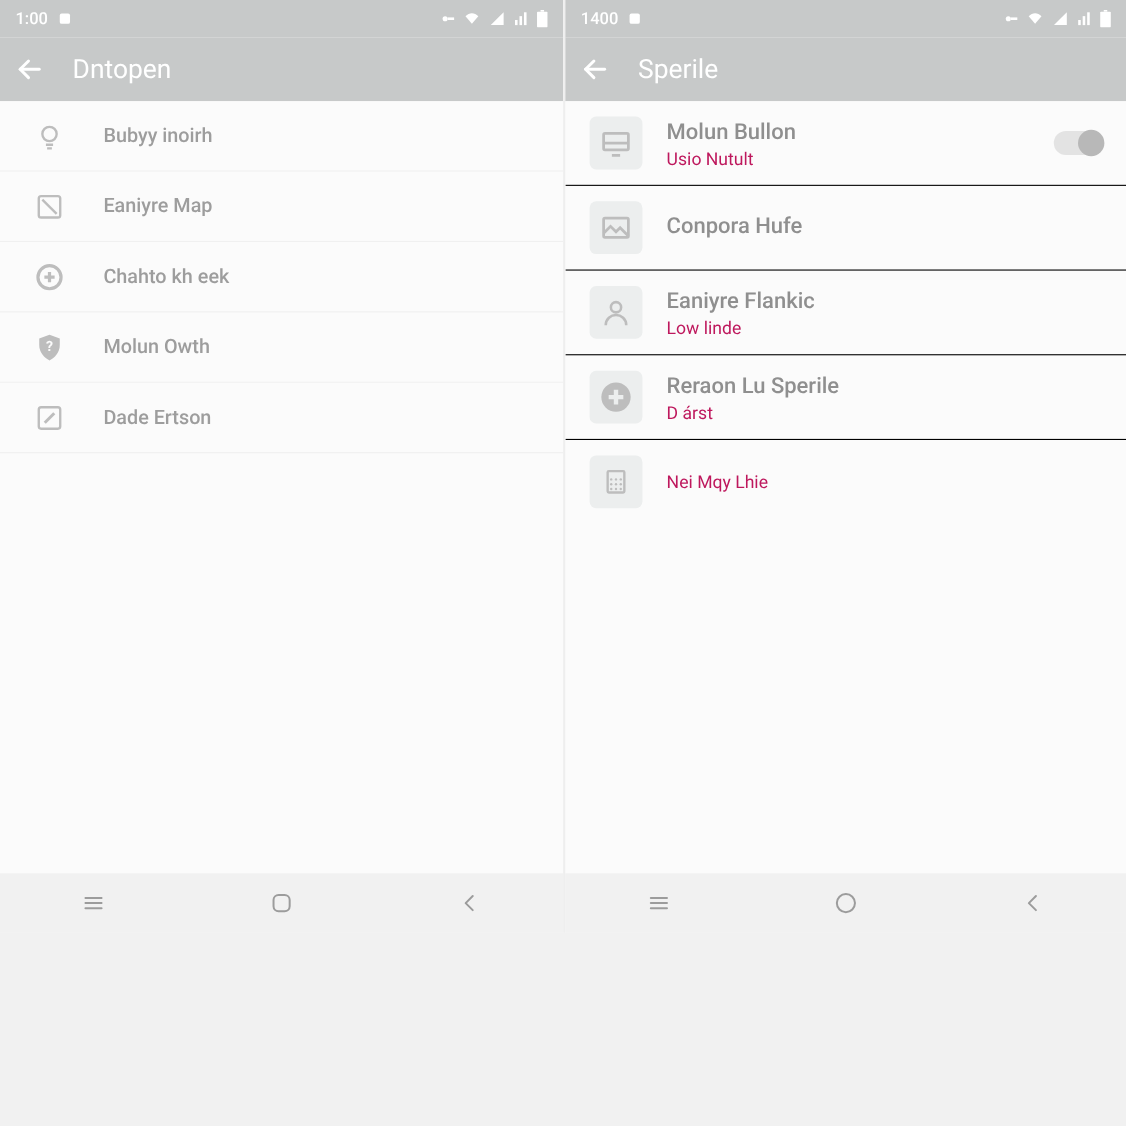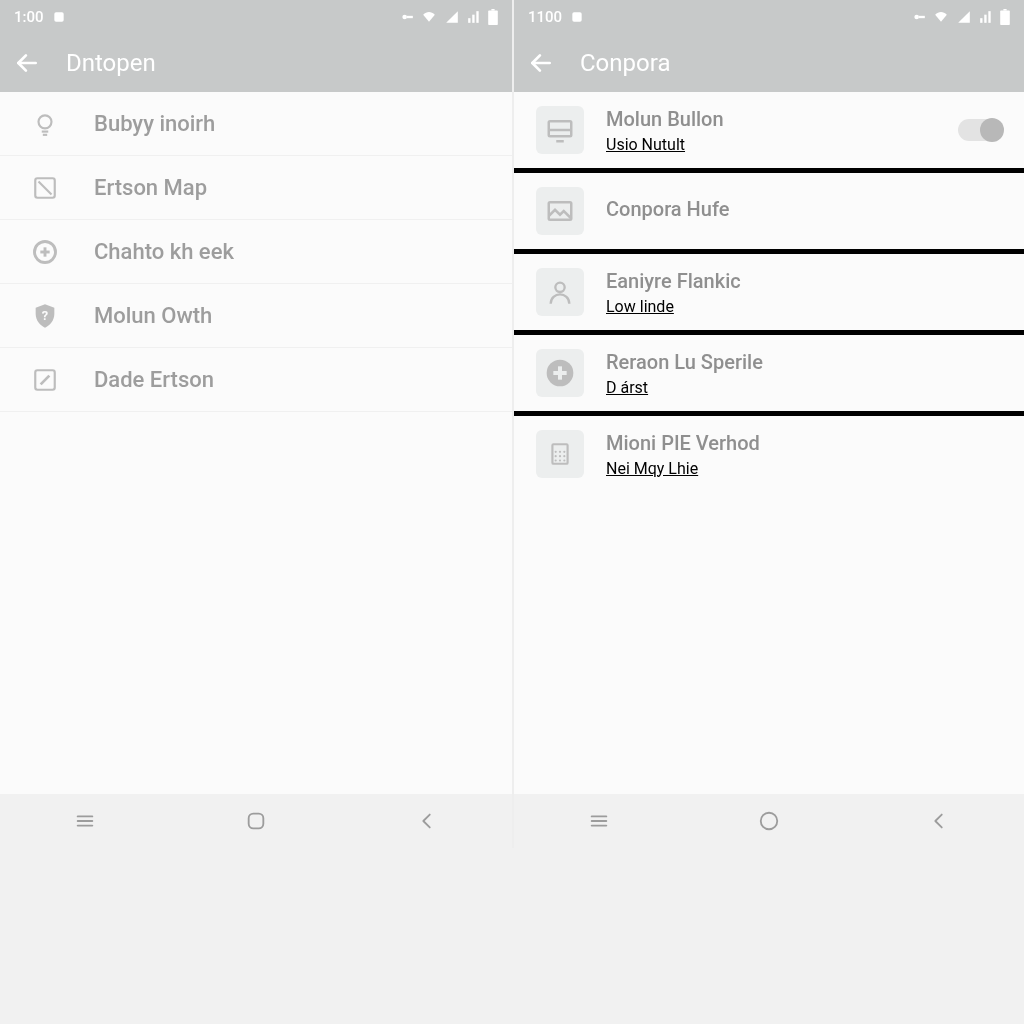--- a/index.html
+++ b/index.html
@@ -14,28 +14,28 @@
   .status-right svg, .status-left svg { fill:#fff; }
 
   .appbar { height:58px; background:#c7c9c9; display:flex; align-items:center; padding:0 14px; gap:26px; color:#fff; }
   .appbar-title { font-size:24px; font-weight:400; }
 
   .content { flex:1; overflow:hidden; background:#fbfbfb; }
 
   
   .lrow { display:flex; align-items:center; height:64px; padding:0 18px 0 30px; gap:34px; border-bottom:1px solid #f0f0f0; }
   .lrow .icon { width:30px; height:30px; display:flex; align-items:center; justify-content:center; color:#bdbdbd; }
-  .lrow .label { font-size:22px; color:#9d9d9d; font-weight:500; }
+  .lrow .label { font-size:18px; color:#9d9d9d; font-weight:500; }
 
   
-  .srow { display:flex; align-items:center; padding:14px 22px 14px 22px; gap:22px; border-bottom:5px solid #000000; position:relative; }
+  .srow { display:flex; align-items:center; padding:14px 22px 14px 22px; gap:22px; border-bottom:1px solid #000000; position:relative; }
   .srow .thumb { width:48px; height:48px; border-radius:6px; background:#eceeee; display:flex; align-items:center; justify-content:center; color:#bdbdbd; }
   .srow .texts { flex:1; }
   .srow .title { font-size:20px; color:#8f8f8f; font-weight:500; margin-bottom:4px; }
-  .srow .sub { font-size:16px; color:#000000;text-decoration:underline; }
+  .srow .sub { font-size:16px; color:#be185d; }
 
   .toggle { position:absolute; right:22px; top:50%; transform:translateY(-50%); width:44px; height:22px; border-radius:12px; background:#e3e3e3; }
   .toggle .knob { position:absolute; right:-2px; top:-1px; width:24px; height:24px; border-radius:50%; background:#b8b8b8; }
 
   .navbar { height:54px; background:#f1f1f1; display:flex; align-items:center; justify-content:space-around; }
   .navbar .navbtn { width:48px; height:32px; display:flex; align-items:center; justify-content:center; color:#9c9c9c; }
 
   svg { display:block; }
 </style>
 </head>
@@ -95,21 +95,21 @@
         </span>
         <span class="label">Bubyy inoirh</span>
       </div>
       <div class="lrow">
         <span class="icon">
           <svg width="26" height="26" viewBox="0 0 24 24" fill="none" stroke="#bdbdbd" stroke-width="2">
               <rect x="3" y="3" width="18" height="18" rx="2"></rect>
               <path d="M6 6l12 12"></path>
             </svg>
         </span>
-        <span class="label">Ertson Map</span>
+        <span class="label">Eaniyre Map</span>
       </div>
       <div class="lrow">
         <span class="icon">
           <svg width="28" height="28" viewBox="0 0 24 24" fill="none" stroke="#bdbdbd" stroke-width="2.5">
               <circle cx="12" cy="12" r="9"></circle>
               <line x1="12" y1="8" x2="12" y2="16"></line>
               <line x1="8" y1="12" x2="16" y2="12"></line>
             </svg>
         </span>
         <span class="label">Chahto kh eek</span>
@@ -151,21 +151,21 @@
         <svg width="22" height="22" viewBox="0 0 24 24" fill="none" stroke="#9c9c9c" stroke-width="2" stroke-linecap="round" stroke-linejoin="round">
             <polyline points="15 5 8 12 15 19"></polyline>
           </svg>
       </span>
     </div>
   </div>
 
   <div class="phone">
     <div class="statusbar">
       <div class="status-left">
-        <span>1100</span>
+        <span>1400</span>
         <svg width="14" height="14" viewBox="0 0 24 24">
             <rect x="4" y="4" width="16" height="16" rx="3"></rect>
           </svg>
       </div>
       <div class="status-right">
         <svg width="14" height="14" viewBox="0 0 24 24">
             <circle cx="8" cy="12" r="4"></circle>
             <rect x="12" y="10" width="10" height="4"></rect>
           </svg>
         <svg width="18" height="14" viewBox="0 0 24 24">
@@ -186,21 +186,21 @@
       </div>
     </div>
 
     <div class="appbar">
       <span>
         <svg width="26" height="26" viewBox="0 0 24 24" fill="none" stroke="#fff" stroke-width="2.5" stroke-linecap="round" stroke-linejoin="round">
             <line x1="20" y1="12" x2="4" y2="12"></line>
             <polyline points="11 5 4 12 11 19"></polyline>
           </svg>
       </span>
-      <span class="appbar-title">Conpora</span>
+      <span class="appbar-title">Sperile</span>
     </div>
 
     <div class="content">
 
       <div class="srow">
         <span class="thumb">
           <svg width="30" height="30" viewBox="0 0 24 24" fill="none" stroke="#bdbdbd" stroke-width="2">
               <rect x="3" y="5" width="18" height="12" rx="1"></rect>
               <line x1="3" y1="12" x2="21" y2="12"></line>
               <line x1="9" y1="21" x2="15" y2="21"></line>
@@ -263,21 +263,20 @@
               <line x1="16" y1="10" x2="16" y2="10" stroke-linecap="round" stroke-width="2"></line>
               <line x1="8" y1="14" x2="8" y2="14" stroke-linecap="round" stroke-width="2"></line>
               <line x1="12" y1="14" x2="12" y2="14" stroke-linecap="round" stroke-width="2"></line>
               <line x1="16" y1="14" x2="16" y2="14" stroke-linecap="round" stroke-width="2"></line>
               <line x1="8" y1="18" x2="8" y2="18" stroke-linecap="round" stroke-width="2"></line>
               <line x1="12" y1="18" x2="12" y2="18" stroke-linecap="round" stroke-width="2"></line>
               <line x1="16" y1="18" x2="16" y2="18" stroke-linecap="round" stroke-width="2"></line>
             </svg>
         </span>
         <div class="texts">
-          <div class="title">Mioni PIE Verhod</div>
           <div class="sub">Nei Mqy Lhie</div>
         </div>
       </div>
 
     </div>
 
     <div class="navbar">
       <span class="navbtn">
         <svg width="22" height="22" viewBox="0 0 24 24" fill="none" stroke="#9c9c9c" stroke-width="2" stroke-linecap="round">
             <line x1="4" y1="7" x2="20" y2="7"></line>

